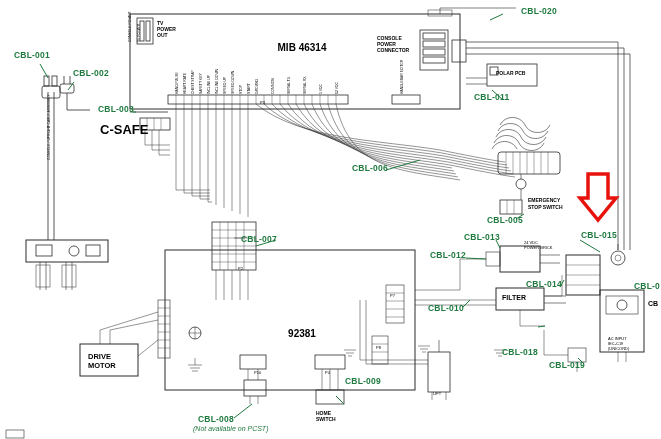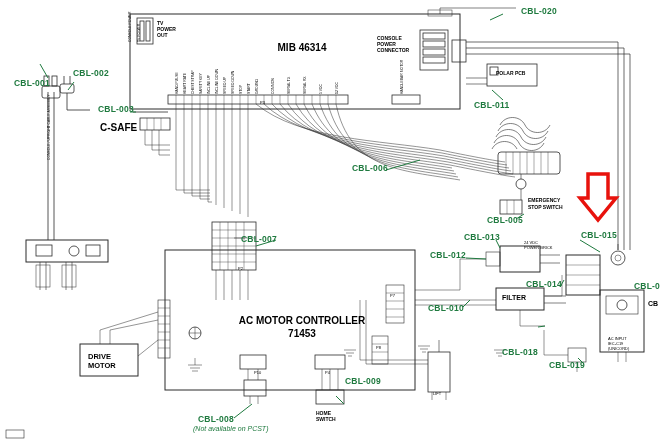--- a/index.html
+++ b/index.html
@@ -337,30 +337,29 @@
       <path d="M344 404 L336 396"></path>
     </g>
 
     <g>
       <polygon points="588,174 608,174 608,198 616,198 598,220 580,198 588,198" fill="#ffffff" stroke="#e8120c" stroke-width="3.5"></polygon>
     </g>
   </svg>
 
   <div class="blk-label t-sub center" style="left:232px; top:42px; width:140px;">MIB 46314</div>
 
-  <div class="blk-label t-sub center" style="left:212px; top:315px; width:180px;">AC MOTOR CONTROLLER</div>
-  <div class="blk-label t-sub center" style="left:212px; top:328px; width:180px;">71453</div>
+  <div class="blk-label t-sub center" style="left:212px; top:328px; width:180px;">92381</div>
 
   <div class="blk-label t-small" style="left:157px; top:20px; line-height:6px;">TV<br>POWER<br>OUT</div>
 
   <div class="blk-label t-small" style="left:377px; top:35px; line-height:6px;">CONSOLE<br>POWER<br>CONNECTOR</div>
 
   <div class="blk-label t-small" style="left:496px; top:70px;">POLAR PCB</div>
 
-  <div class="blk-label" style="left:100px; top:122px; font-size:10px; font-weight:bold;">C-SAFE</div>
+  <div class="blk-label" style="left:100px; top:122px; font-size:13px; font-weight:bold;">C-SAFE</div>
 
   <div class="blk-label t-small" style="left:528px; top:197px; line-height:6.5px;">EMERGENCY<br>STOP SWITCH</div>
 
   <div class="blk-label t-tiny" style="left:524px; top:240px; line-height:5px;">24 VDC<br>POWER BRICK</div>
 
   <div class="blk-label" style="left:502px; top:294px; font-size:7px; font-weight:bold;">FILTER</div>
 
   <div class="blk-label t-tiny" style="left:608px; top:336px; line-height:5px;">AC INPUT<br>IEC-C19<br>(UNICORD)</div>
 
   <div class="blk-label" style="left:88px; top:352px; font-size:7.5px; font-weight:bold; line-height:9px;">DRIVE<br>MOTOR</div>
@@ -393,24 +392,24 @@
   <div class="blk-label t-micro vert" style="left:287px; top:94px;">SERIAL TX</div>
   <div class="blk-label t-micro vert" style="left:303px; top:94px;">SERIAL RX</div>
   <div class="blk-label t-micro vert" style="left:319px; top:94px;">5 VDC</div>
   <div class="blk-label t-micro vert" style="left:335px; top:94px;">12 VDC</div>
   <div class="blk-label t-micro vert" style="left:400px; top:94px;">HANDLEBAR MOTOR</div>
   <div class="blk-label t-micro vert" style="left:128px; top:42px;">CONSOLE POWER</div>
   <div class="blk-label t-micro vert" style="left:137px; top:42px;">TV POWER</div>
   <div class="blk-label t-micro vert" style="left:47px; top:160px;">CONSOLE / UPRIGHT CABLE ASSEMBLY</div>
 
   <div class="cbl-label" style="left:521px; top:6px;">CBL-020</div>
-  <div class="cbl-label" style="left:14px;  top:50px;margin-top:28px;">CBL-001</div>
+  <div class="cbl-label" style="left:14px;  top:50px;">CBL-001</div>
   <div class="cbl-label" style="left:73px;  top:68px;">CBL-002</div>
   <div class="cbl-label" style="left:98px;  top:104px;">CBL-003</div>
-  <div class="cbl-label" style="left:474px; top:100px;">CBL-011</div>
+  <div class="cbl-label" style="left:474px; top:92px;">CBL-011</div>
   <div class="cbl-label" style="left:352px; top:163px;">CBL-006</div>
   <div class="cbl-label" style="left:487px; top:215px;">CBL-005</div>
   <div class="cbl-label" style="left:581px; top:230px;">CBL-015</div>
   <div class="cbl-label" style="left:464px; top:232px;">CBL-013</div>
   <div class="cbl-label" style="left:430px; top:250px;">CBL-012</div>
   <div class="cbl-label" style="left:241px; top:234px;">CBL-007</div>
   <div class="cbl-label" style="left:526px; top:279px;">CBL-014</div>
   <div class="cbl-label" style="left:428px; top:303px;">CBL-010</div>
   <div class="cbl-label" style="left:502px; top:319px;margin-top:28px;">CBL-018</div>
   <div class="cbl-label" style="left:634px; top:281px;">CBL-0</div>

